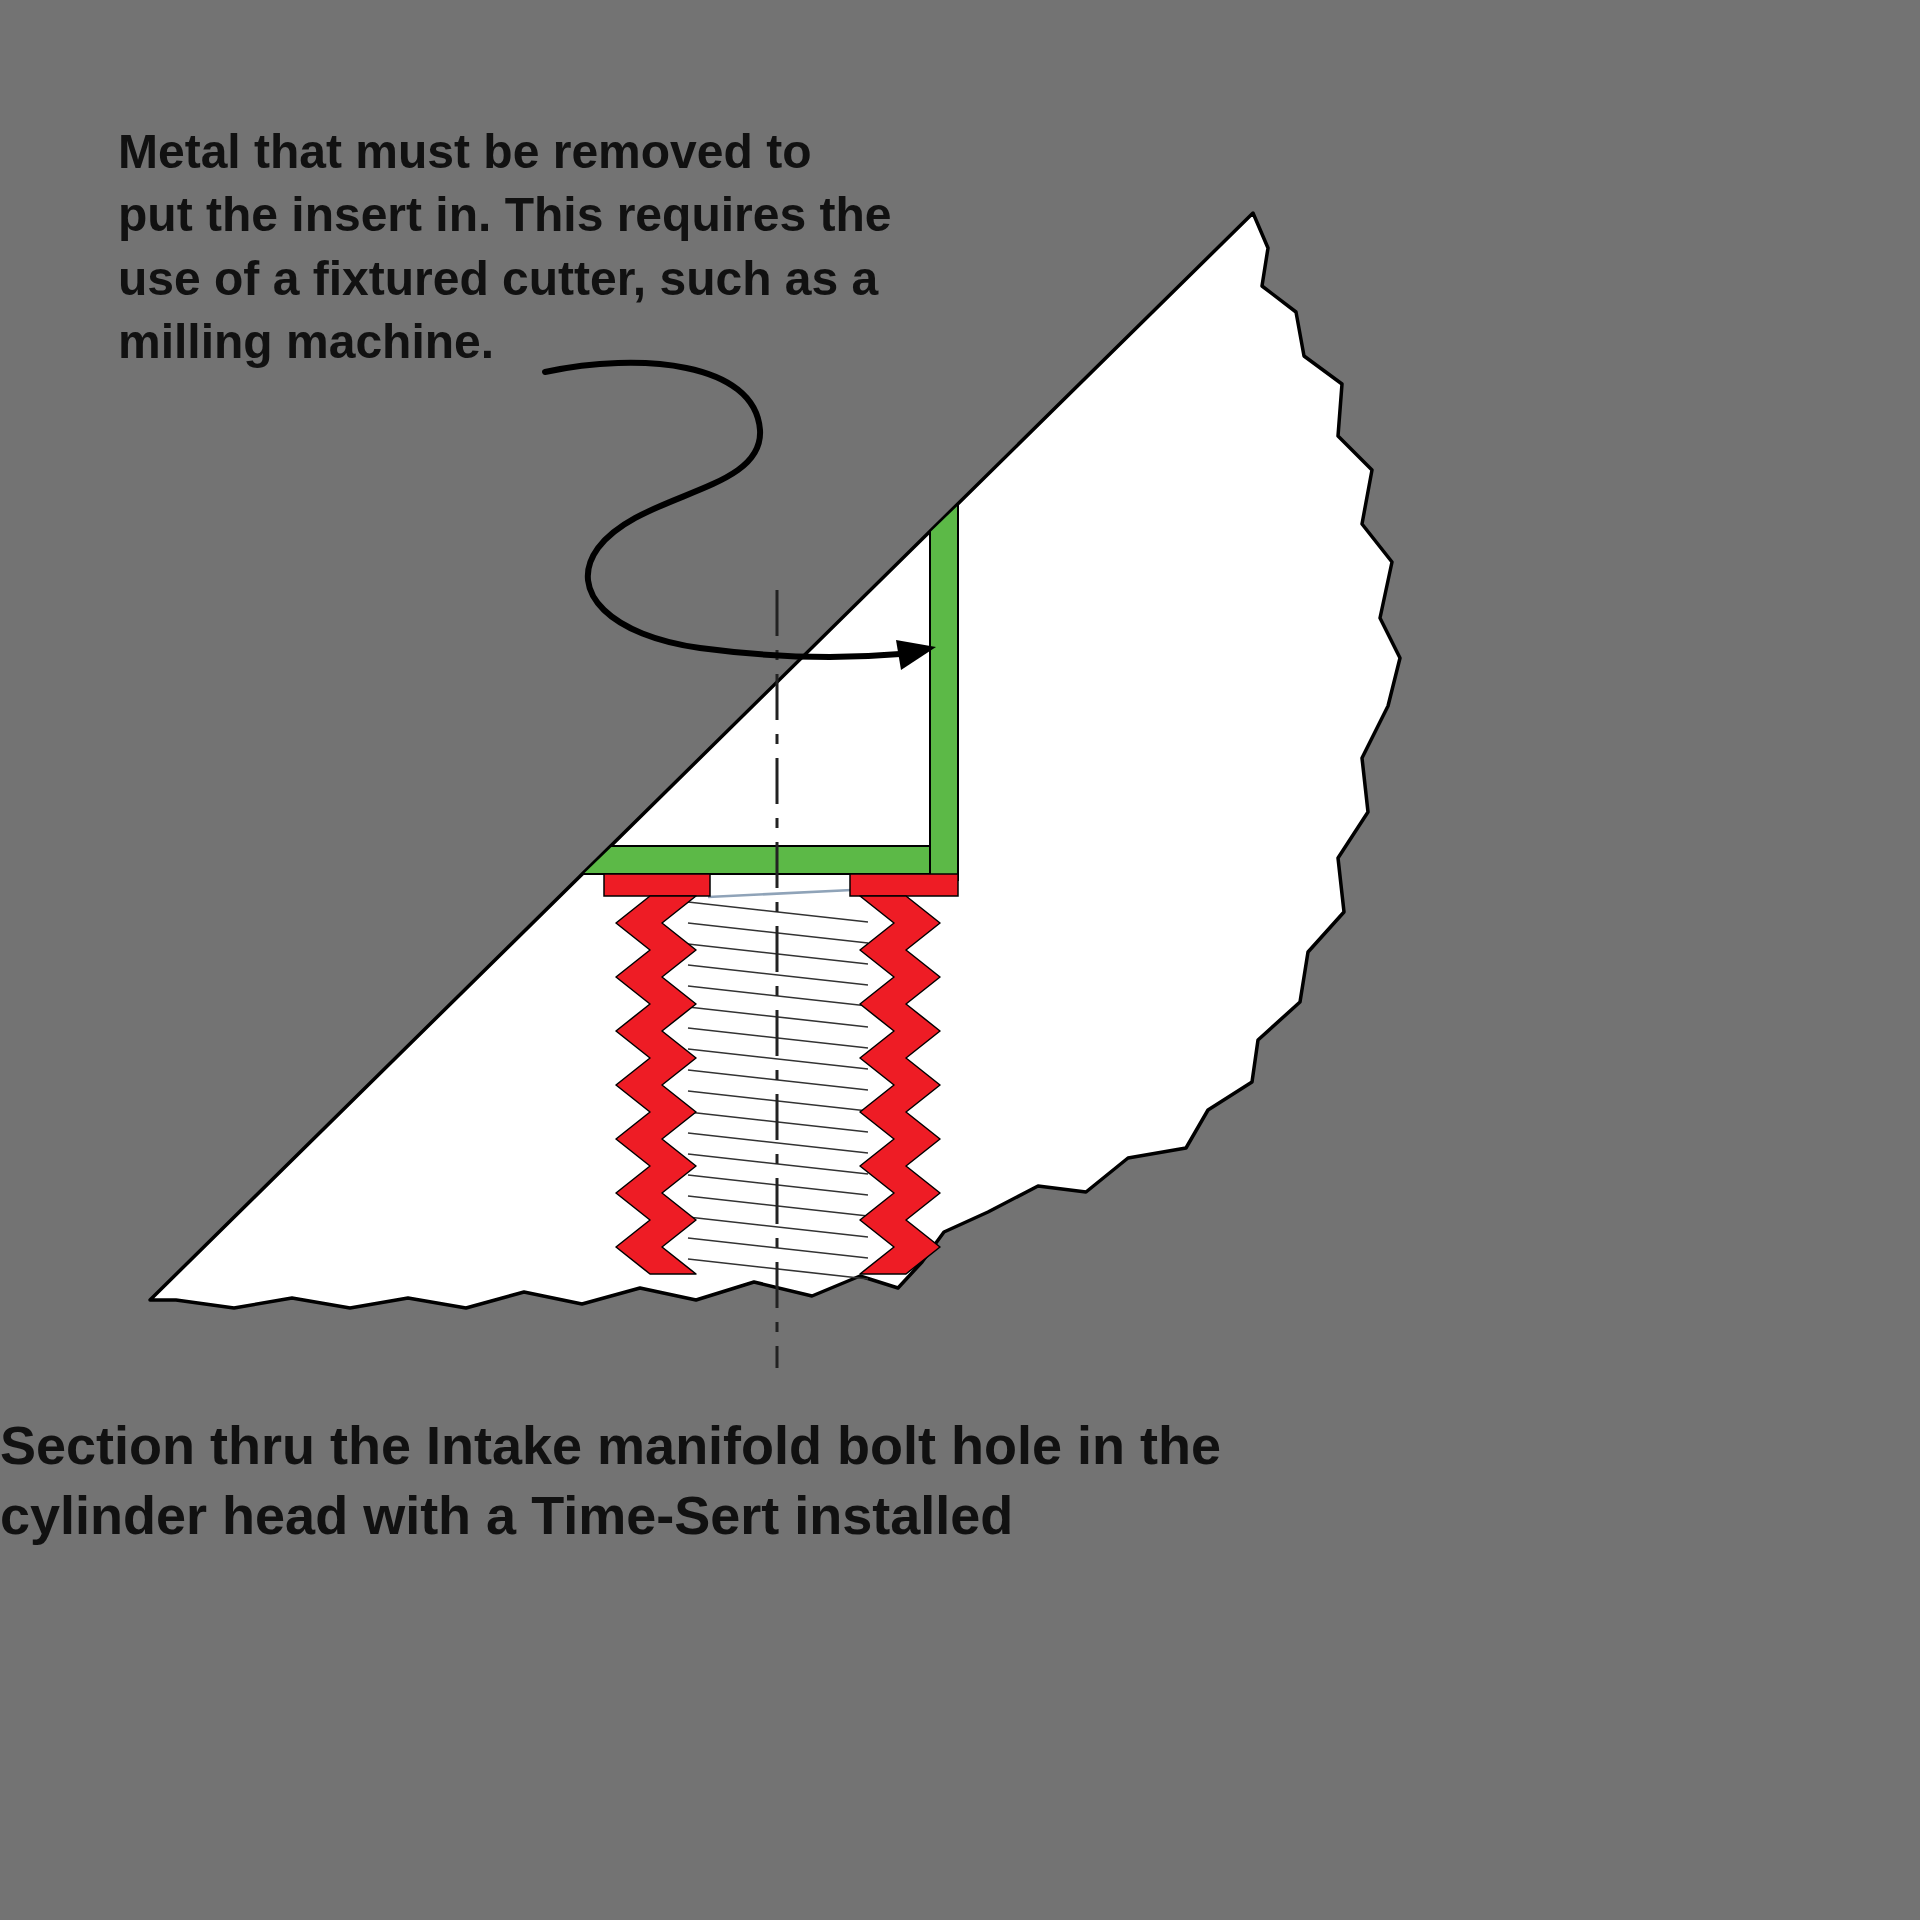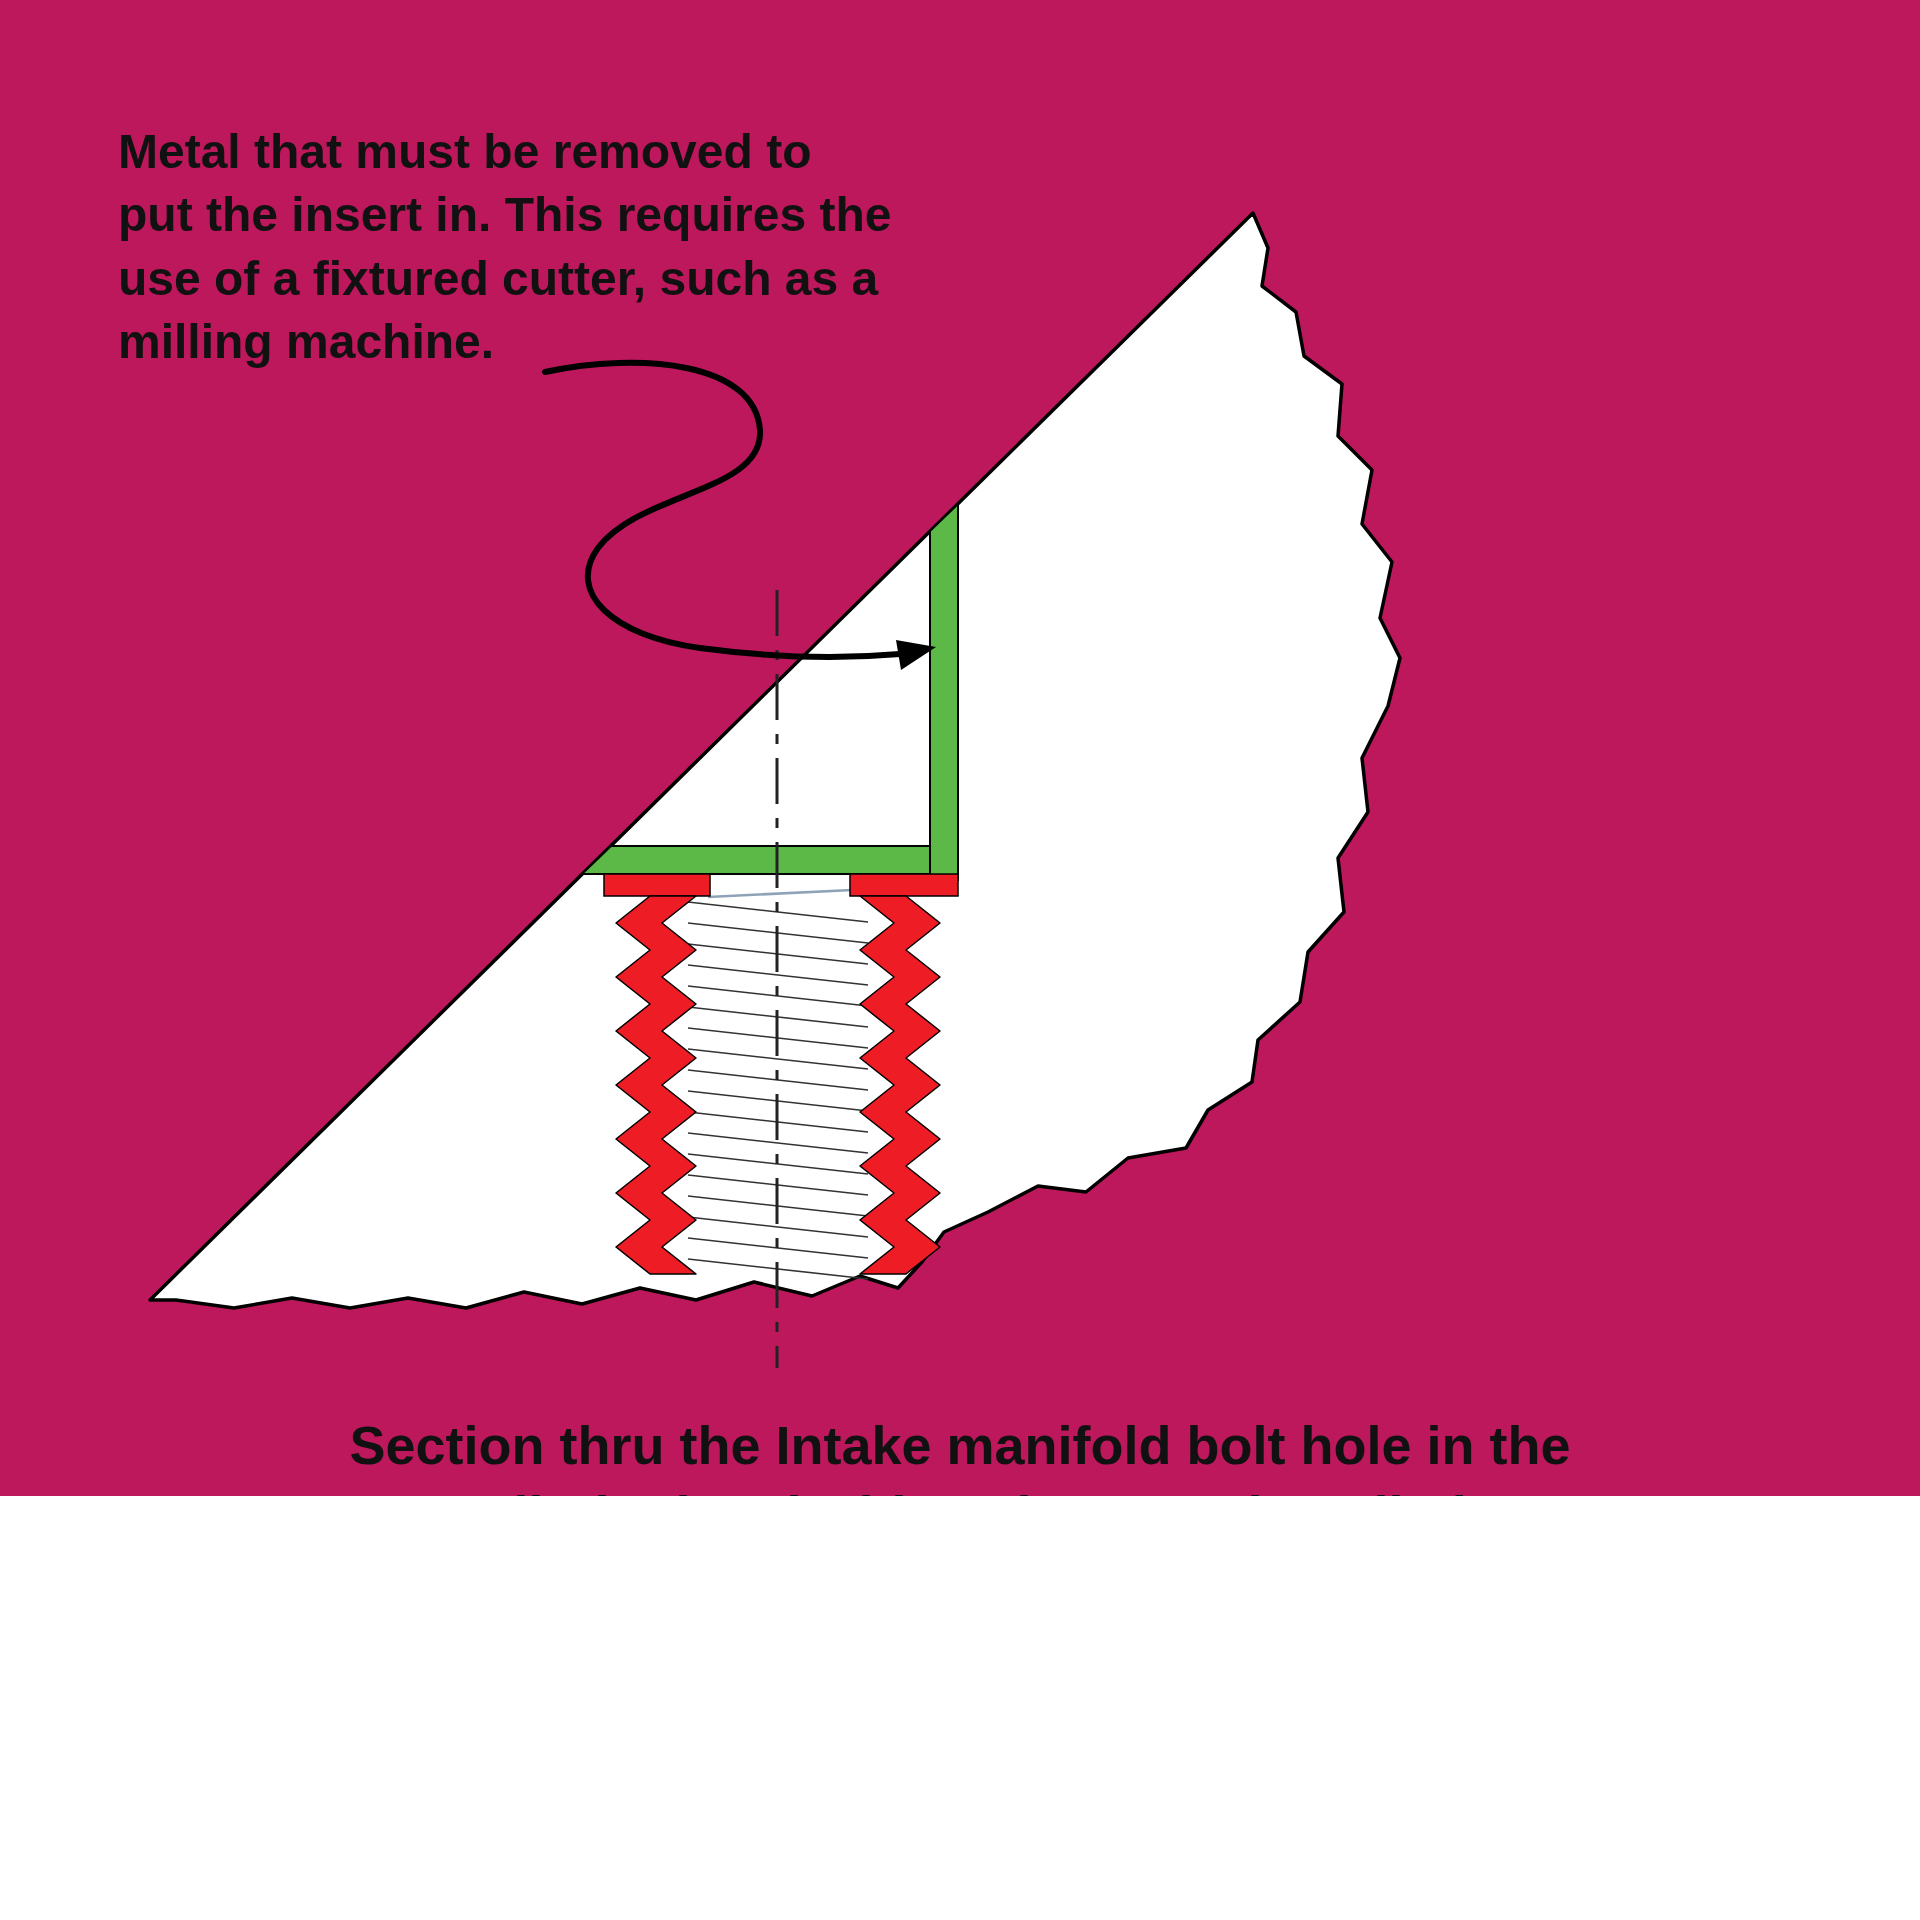--- a/index.html
+++ b/index.html
@@ -4,22 +4,22 @@
 <style>
   html, body {
     margin: 0;
     padding: 0;
     background: #ffffff;
     font-family: "Liberation Sans", sans-serif;
   }
   #canvas {
     position: relative;
     width: 1920px;
-    height: 1496px;
-    background: #be185d;
+    height: 1920px;
+    background: #737373;
     overflow: hidden;
   }
   #diagram-svg {
     position: absolute;
     left: 0;
     top: 0;
   }
   .annotation {
     position: absolute;
     left: 118px;
@@ -29,21 +29,20 @@
     font-weight: bold;
     color: #111111;
     line-height: 1.32;
     white-space: pre-line;
   }
   .caption {
     position: absolute;
     left: 0;
     right: 0;
     top: 1410px;
-    text-align: center;
     font-size: 54px;
     font-weight: bold;
     color: #111111;
     line-height: 1.3;
     white-space: pre-line;
   }
 </style>
 </head>
 <body>
 

